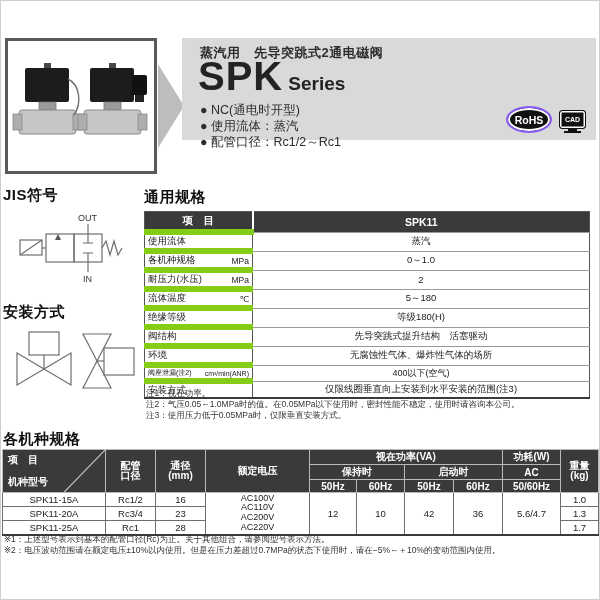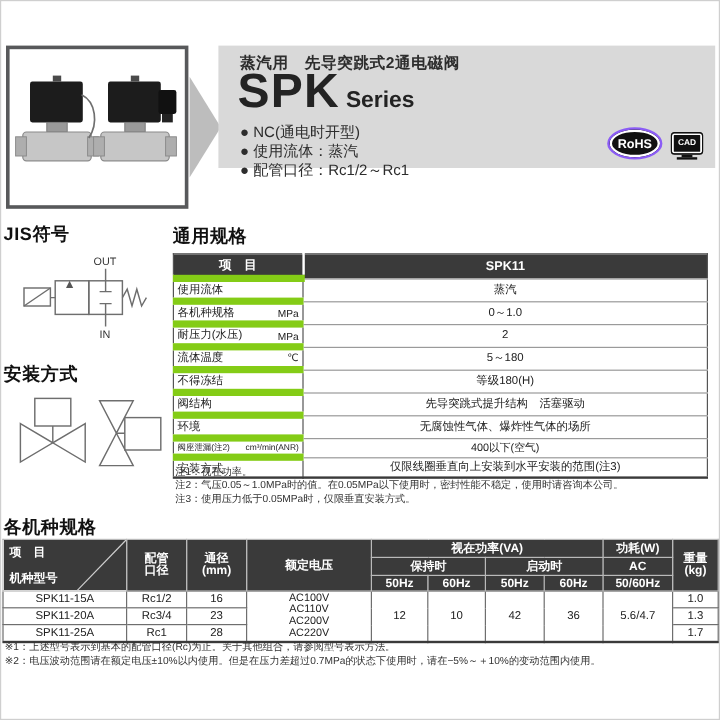--- a/index.html
+++ b/index.html
@@ -197,21 +197,21 @@
           <div class="gitem-in">
             <span>流体温度</span>
             <span class="gunit">℃</span>
           </div>
         </td>
     <td class="gval">5～180</td>
   </tr>
   <tr class="gr">
     <td class="gitem">
           <div class="gitem-in">
-            <span>不得冻结</span>
+            <span>绝缘等级</span>
             <span class="gunit"></span>
           </div>
         </td>
     <td class="gval">等级180(H)</td>
   </tr>
   <tr class="gr">
     <td class="gitem">
           <div class="gitem-in">
             <span>阀结构</span>
             <span class="gunit"></span>

